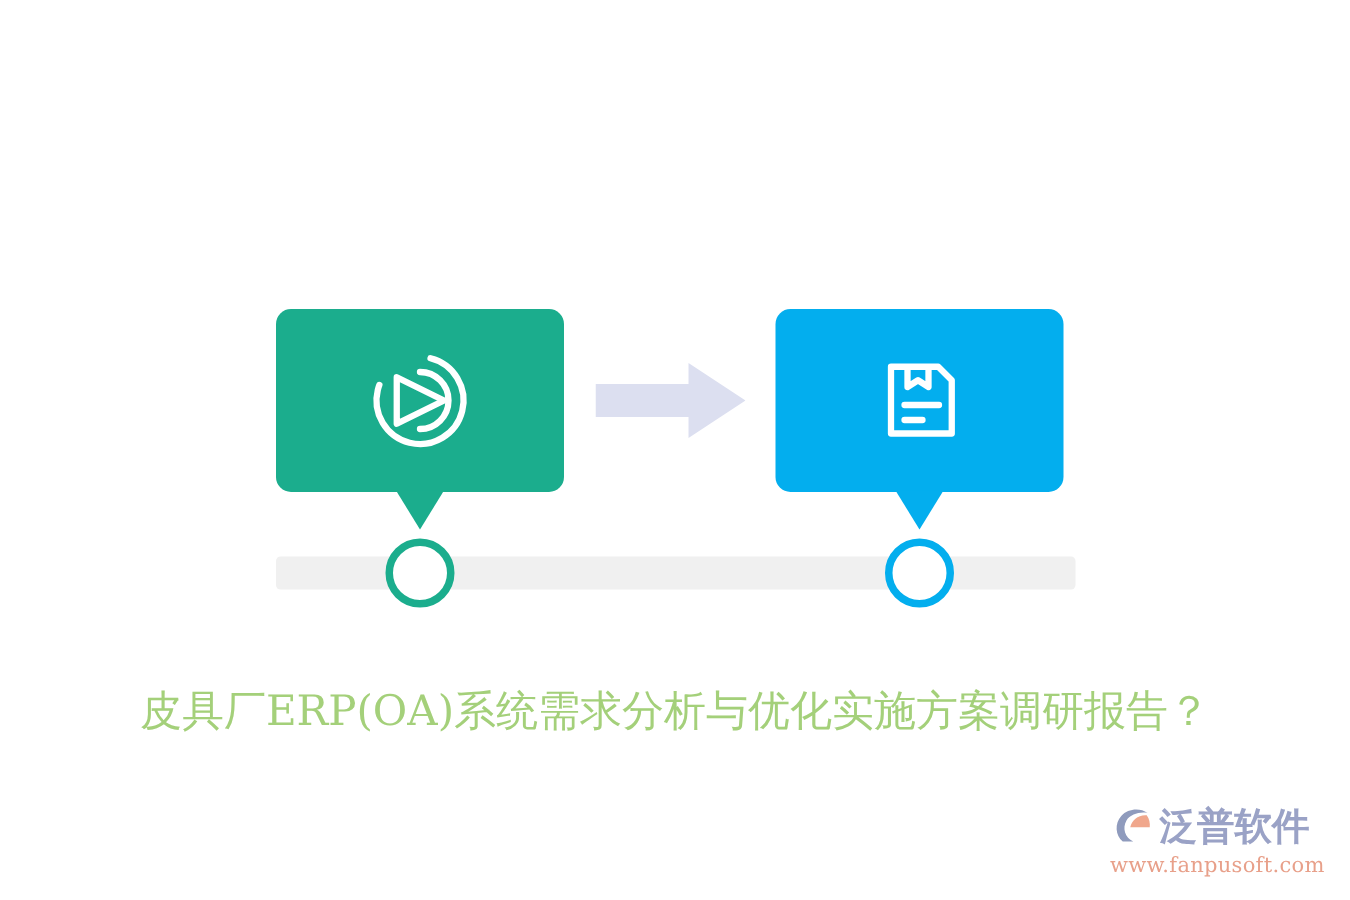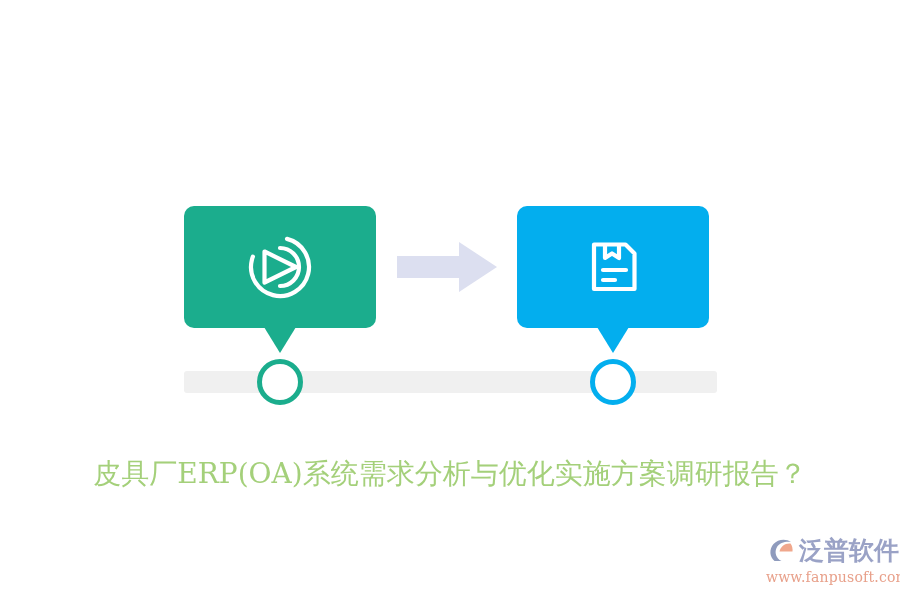--- a/index.html
+++ b/index.html
@@ -113,21 +113,21 @@
     line-height: 40px;
     letter-spacing: 0px;
     color: #a4d07a;
     white-space: nowrap;
     margin-top: 30px;
   }
 
   
   .brand {
     position: absolute;
-    left: 766px;
+    left: 740px;
     top: 534px;
     width: 128px;
     height: 54px;
   }
   .brand-row {
     display: flex;
     align-items: center;
     height: 34px;
   }
   .brand-mark {

